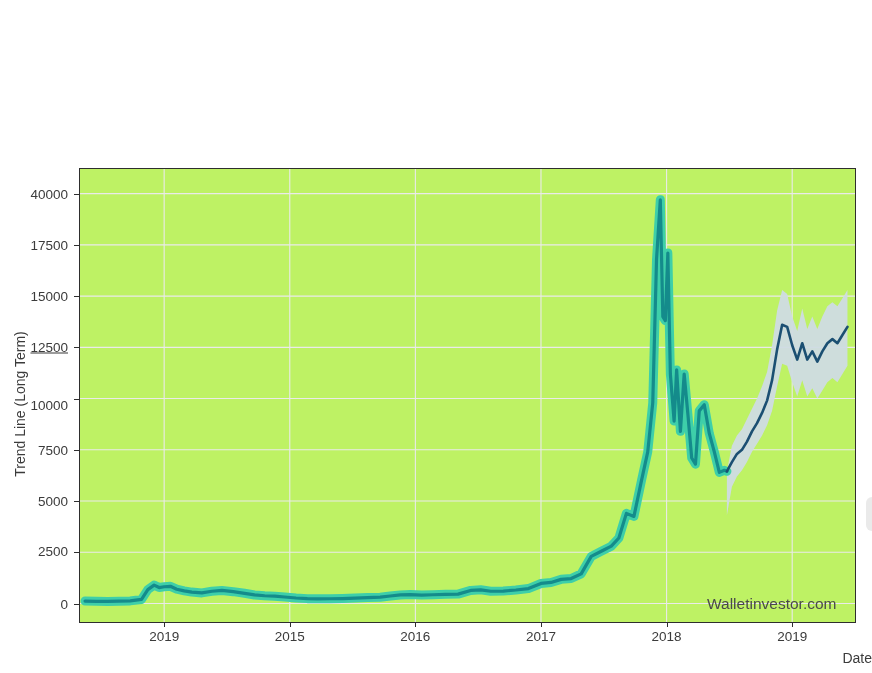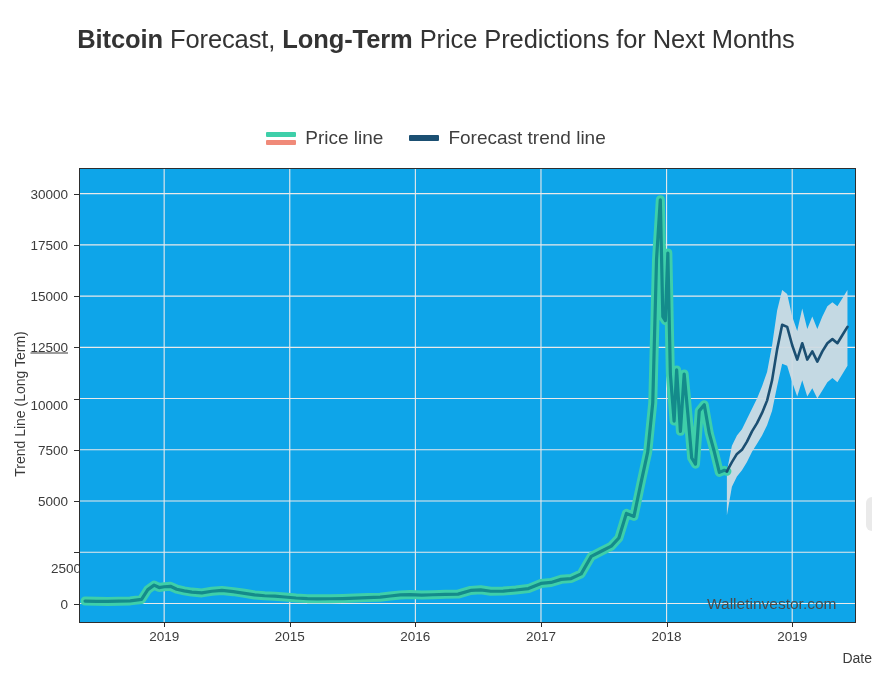--- a/index.html
+++ b/index.html
@@ -76,21 +76,21 @@
 
   
   #plot-wrap {
     position: absolute;
     left: 79px;
     top: 168px;
     width: 777px;
     height: 455px;
     border: 1px solid #2e2e2e;
     box-sizing: border-box;
-    background: #0ea5e9;
+    background: #bef264;
     text-align: center;
   }
   #plot-svg { display: block; }
   .ytick-holder { position: absolute; left: 0; top: 0; width: 872px; height: 673px; pointer-events: none; }
   .ytick-txt {
     position: absolute;
     font-size: 13.5px;
     color: #3b3b3b;
     white-space: nowrap;
     text-align: right;
@@ -162,55 +162,41 @@
     border-radius: 6px 0 0 6px;
     opacity: 0.55;
   }
 </style>
 </head>
 <body>
 
 <div id="page">
 
   <div class="title-block">
-    <span class="title-line" id="title-line-1"><span class="t-bold">Bitcoin</span><span class="t-reg"> Forecast, </span><span class="t-bold">Long-Term</span><span class="t-reg"> Price Predictions for Next Months</span></span>
   </div>
 
-  <div class="legend">
-    <div class="legend-item">
-      <span class="swatch-stack">
-        <span class="swatch-bar" id="sw-price-a" style="background: rgb(62, 207, 169);"></span>
-        <span class="swatch-bar" id="sw-price-b" style="background: rgb(240, 138, 121);"></span>
-      </span>
-      <span class="legend-label">Price line</span>
-    </div>
-    <div class="legend-item">
-      <span class="swatch-single" id="sw-forecast" style="background: rgb(27, 79, 114);"></span>
-      <span class="legend-label">Forecast trend line</span>
-    </div>
-  </div>
 
   <div class="ytick-holder" id="tick-holder">
       <div class="ytick-txt" style="top: 603.552px; left: 0px; width: 68px;">0</div>
       <div class="ytick-mark" style="top: 603.552px; left: 74px;"></div>
-      <div class="ytick-txt" style="top: 568px; left: 0px; width: 68px; padding-left: 13px;">2500</div>
+      <div class="ytick-txt" style="top: 551px; left: 0px; width: 68px;">2500</div>
       <div class="ytick-mark" style="top: 552.308px; left: 74px;"></div>
       <div class="ytick-txt" style="top: 501.063px; left: 0px; width: 68px;">5000</div>
       <div class="ytick-mark" style="top: 501.063px; left: 74px;"></div>
       <div class="ytick-txt" style="top: 449.819px; left: 0px; width: 68px;">7500</div>
       <div class="ytick-mark" style="top: 449.819px; left: 74px;"></div>
       <div class="ytick-txt" style="top: 398.575px; left: 0px; width: 68px; margin-top: 6px;">10000</div>
       <div class="ytick-mark" style="top: 398.575px; left: 74px;"></div>
       <div class="ytick-txt" style="top: 347.33px; left: 0px; width: 68px; text-decoration: underline;">12500</div>
       <div class="ytick-mark" style="top: 347.33px; left: 74px;"></div>
       <div class="ytick-txt" style="top: 296.086px; left: 0px; width: 68px;">15000</div>
       <div class="ytick-mark" style="top: 296.086px; left: 74px;"></div>
       <div class="ytick-txt" style="top: 244.842px; left: 0px; width: 68px;">17500</div>
       <div class="ytick-mark" style="top: 244.842px; left: 74px;"></div>
-      <div class="ytick-txt" style="top: 193.597px; left: 0px; width: 68px;">30000</div>
+      <div class="ytick-txt" style="top: 193.597px; left: 0px; width: 68px;">40000</div>
       <div class="ytick-mark" style="top: 193.597px; left: 74px;"></div>
       <div class="xtick-txt" style="left: 164.157px; top: 629px;">2019</div>
       <div class="xtick-mark" style="left: 164.157px; top: 622px;"></div>
       <div class="xtick-txt" style="left: 289.765px; top: 629px;">2015</div>
       <div class="xtick-mark" style="left: 289.765px; top: 622px;"></div>
       <div class="xtick-txt" style="left: 415.373px; top: 629px;">2016</div>
       <div class="xtick-mark" style="left: 415.373px; top: 622px;"></div>
       <div class="xtick-txt" style="left: 540.981px; top: 629px;">2017</div>
       <div class="xtick-mark" style="left: 540.981px; top: 622px;"></div>
       <div class="xtick-txt" style="left: 666.588px; top: 629px;">2018</div>

